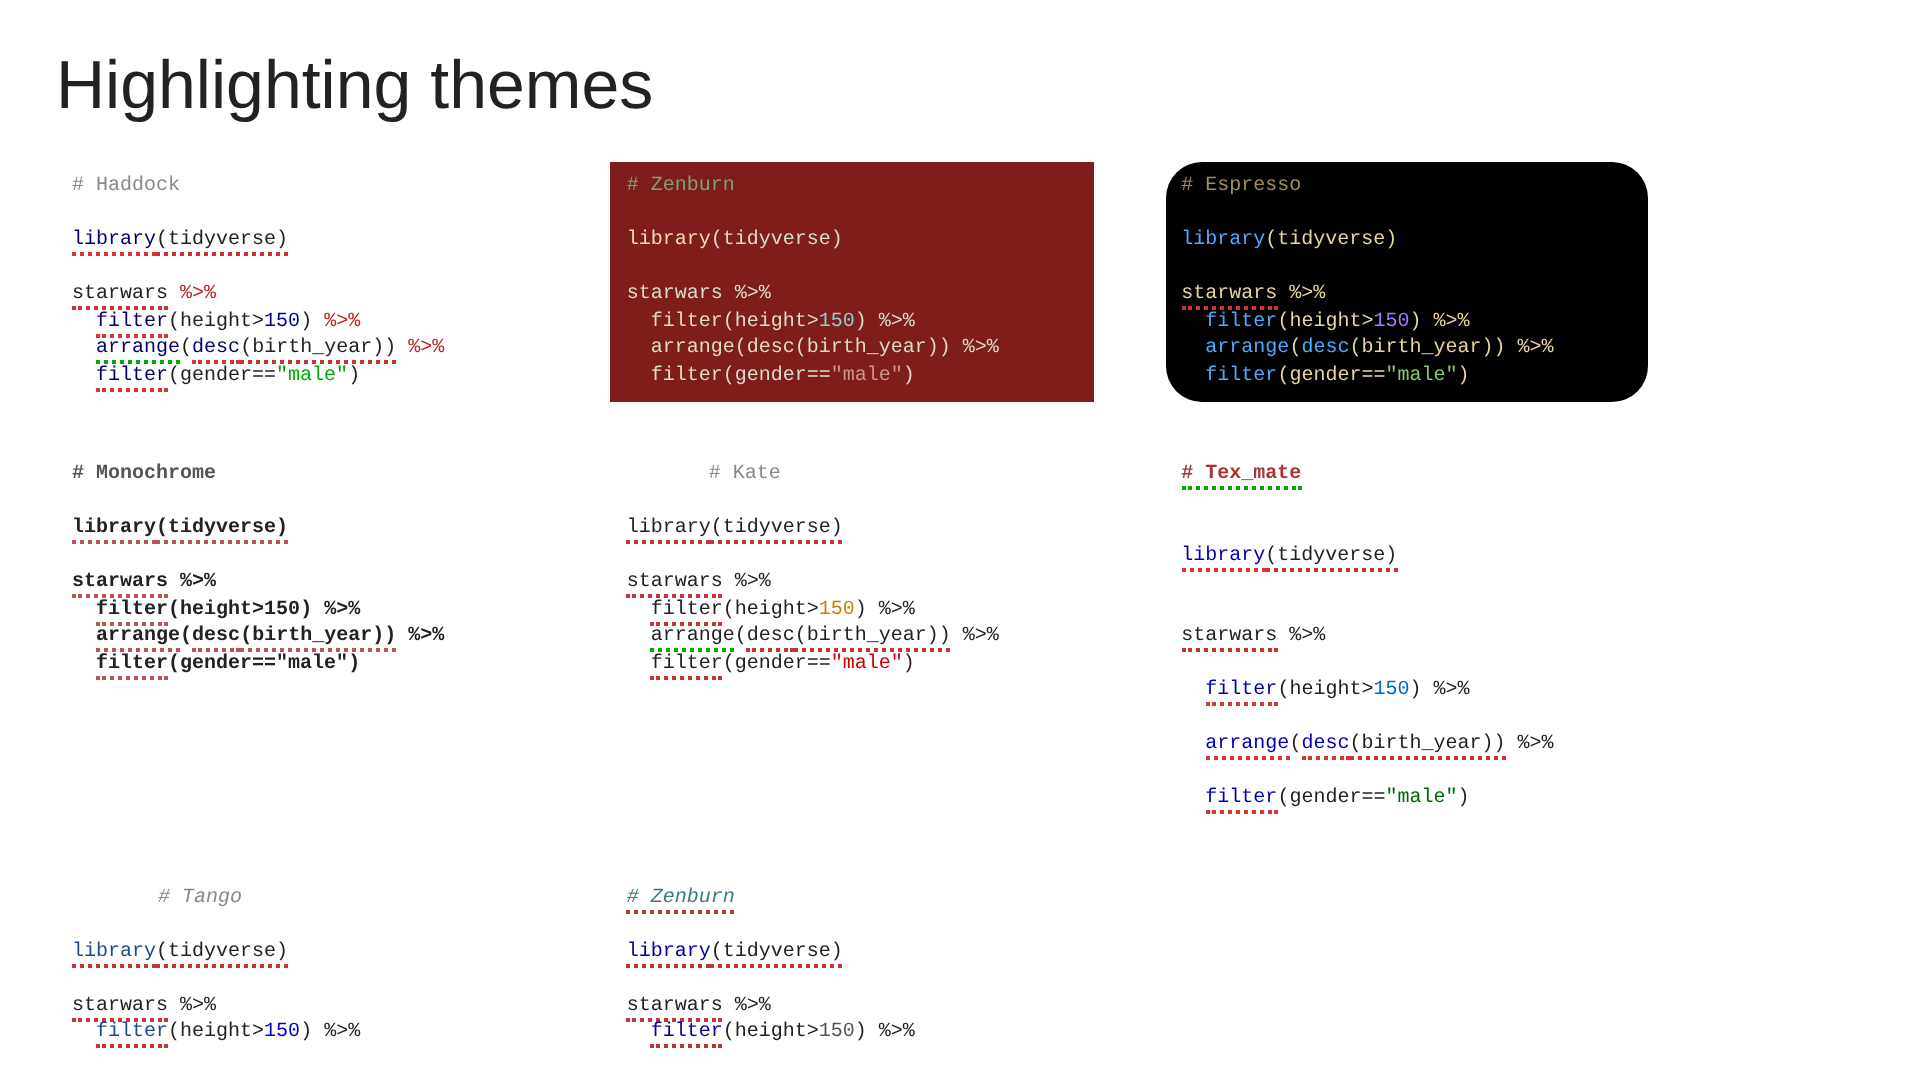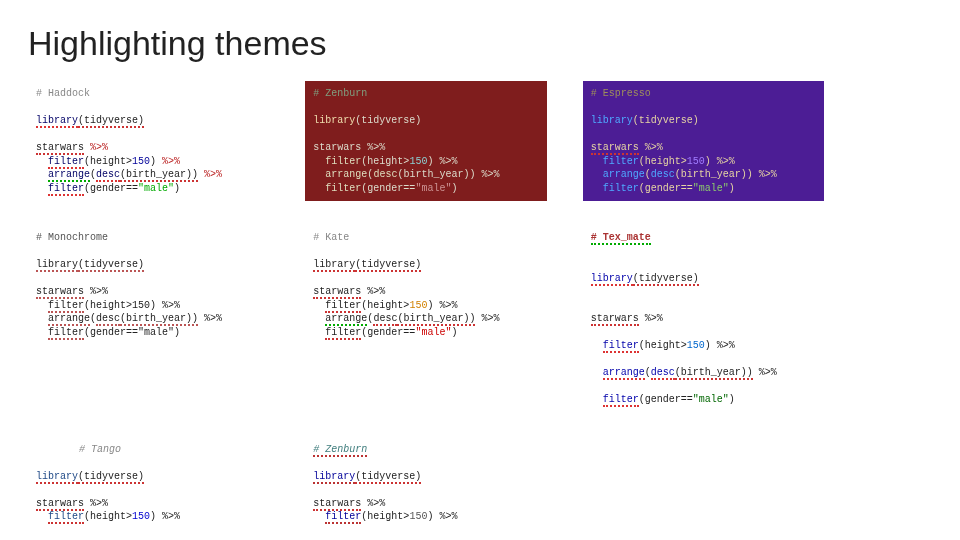--- a/index.html
+++ b/index.html
@@ -37,21 +37,21 @@
     line-height: 1.35;
     white-space: pre;
     padding: 6px 8px;
     border-radius: 0;
   }
 
   
   .light { background: #fff; color: #222; }
   
   .zenburn { background: #7f1d1d; color: #dcdccc; }
-  .espresso { background: #4c1d95; color: #e6d4a3; }
+  .espresso { background: #000000; color: #e6d4a3; border-radius: 18px; }
 
   
   .haddock .cm      { color: #888; }
   .haddock .fn      { color: #006; border-bottom: 2px dotted #d33; }
   .haddock .fn2     { color: #006; border-bottom: 2px dotted #0a0; }
   .haddock .op      { color: #b22; }
   .haddock .num     { color: #009; }
   .haddock .str     { color: #0a0; }
 
   
@@ -62,27 +62,27 @@
   .zenburn .str { color: #cc9393; }
 
   
   .espresso .cm  { color: #9e8f5b; }
   .espresso .key { color: #4fa9ff; }
   .espresso .num { color: #a17dff; }
   .espresso .str { color: #8cc96e; }
   .espresso .sym { color: #e6d4a3; }
 
   
-  .mono { color: #222; }
+  .mono { color: #222; font-weight: bold; }
   .mono .cm { color: #555; }
   .mono .any { color: #222; }
   .mono .sq { border-bottom: 2px dotted #b55; }
 
   
-  .kate .cm  { color: #888; }
+  .kate .cm  { color: #888; margin-left: 41px; }
   .kate .fn  { border-bottom: 2px dotted #c33; color: #222; }
   .kate .fn2 { border-bottom: 2px dotted #0a0; color: #222; }
   .kate .num { color: #d08000; }
   .kate .str { color: #c00; }
 
   
   .texmate .cm  { color: #a33; border-bottom: 2px dotted #0a0; font-weight: bold; }
   .texmate .fn  { color: #00a; border-bottom: 2px dotted #d33; }
   .texmate .num { color: #06c; }
   .texmate .str { color: #060; }

